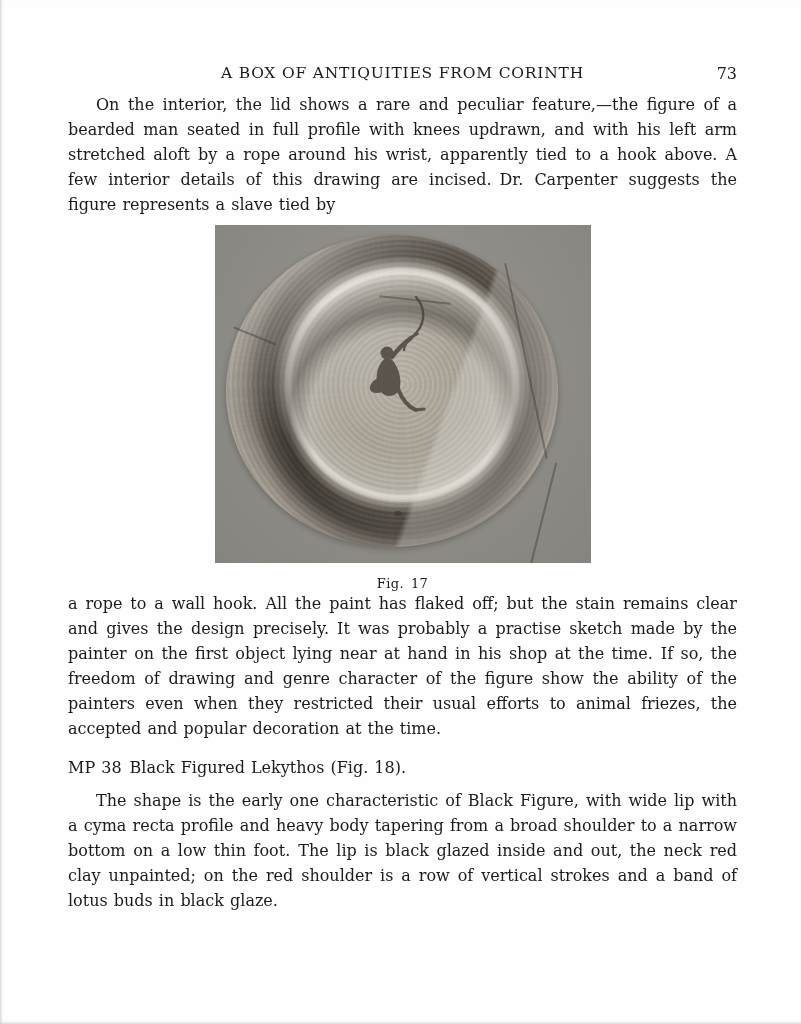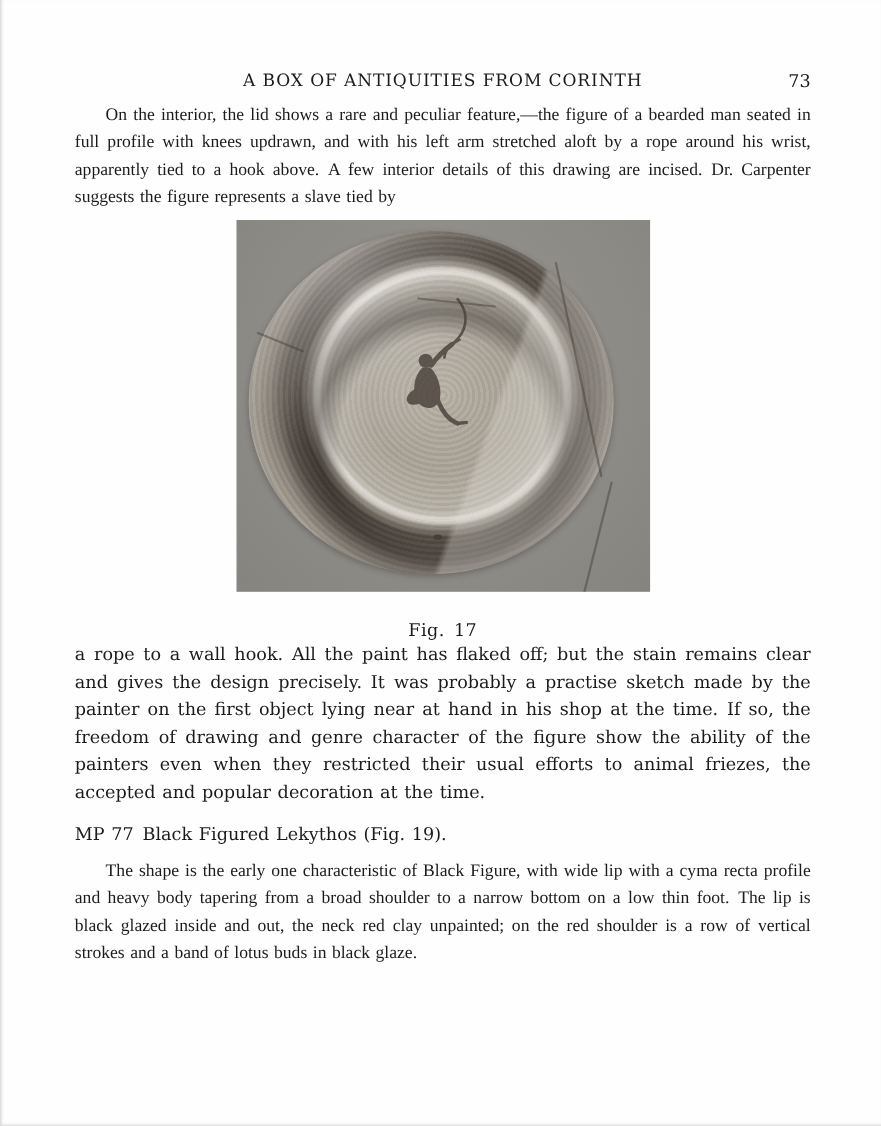--- a/index.html
+++ b/index.html
@@ -36,33 +36,33 @@
     top: 92px; left: 68px;
     width: 669px;
   }
   .body-block p {
     margin: 0;
     font-size: 16px;
     line-height: 25px;
     text-align: justify;
     word-spacing: 1px;
   }
-  p.indent { text-indent: 28px; font-family: Liberation Serif, serif; }
+  p.indent { text-indent: 28px; }
   p.after-figure { margin-top: 0; }
   .entry-heading {
     margin: 14px 0 8px 0 !important;
     text-align: left !important;
   }
   figure.plate {
     margin: 8px 0 0 0;
     text-align: center;
   }
   figcaption {
-    margin-top: 25px;
-    font-size: 16px;
+    margin-top: 13px;
+    font-size: 13px;
     letter-spacing: 0.4px;
   }
   
   .photo {
     position: relative;
     width: 376px; height: 338px;
     margin: 0 auto;
     background: radial-gradient(ellipse at 50% 40%, #98968f 0%, #8e8c86 55%, #858480 100%);
     overflow: hidden;
   }
@@ -148,19 +148,19 @@
               <path d="M62,117 L70,116" fill="none" stroke-width="3" stroke-linecap="round"></path>
             </g>
           </svg>
         </div>
       </div>
       <figcaption>Fig. 17</figcaption>
     </figure>
 
     <p class="noindent after-figure">a rope to a wall hook. All the paint has flaked off; but the stain remains clear and gives the design precisely. It was probably a practise sketch made by the painter on the first object lying near at hand in his shop at the time. If so, the freedom of drawing and genre character of the figure show the ability of the painters even when they restricted their usual efforts to animal friezes, the accepted and popular decoration at the time.</p>
 
-    <p class="entry-heading">MP 77 Black Figured Lekythos (Fig. 19).</p>
+    <p class="entry-heading">MP 38 Black Figured Lekythos (Fig. 18).</p>
 
 
     <p class="indent">The shape is the early one characteristic of Black Figure, with wide lip with a cyma recta profile and heavy body tapering from a broad shoulder to a narrow bottom on a low thin foot. The lip is black glazed inside and out, the neck red clay unpainted; on the red shoulder is a row of vertical strokes and a band of lotus buds in black glaze.</p>
 
   </div>
 </div>
 
 </body></html>

